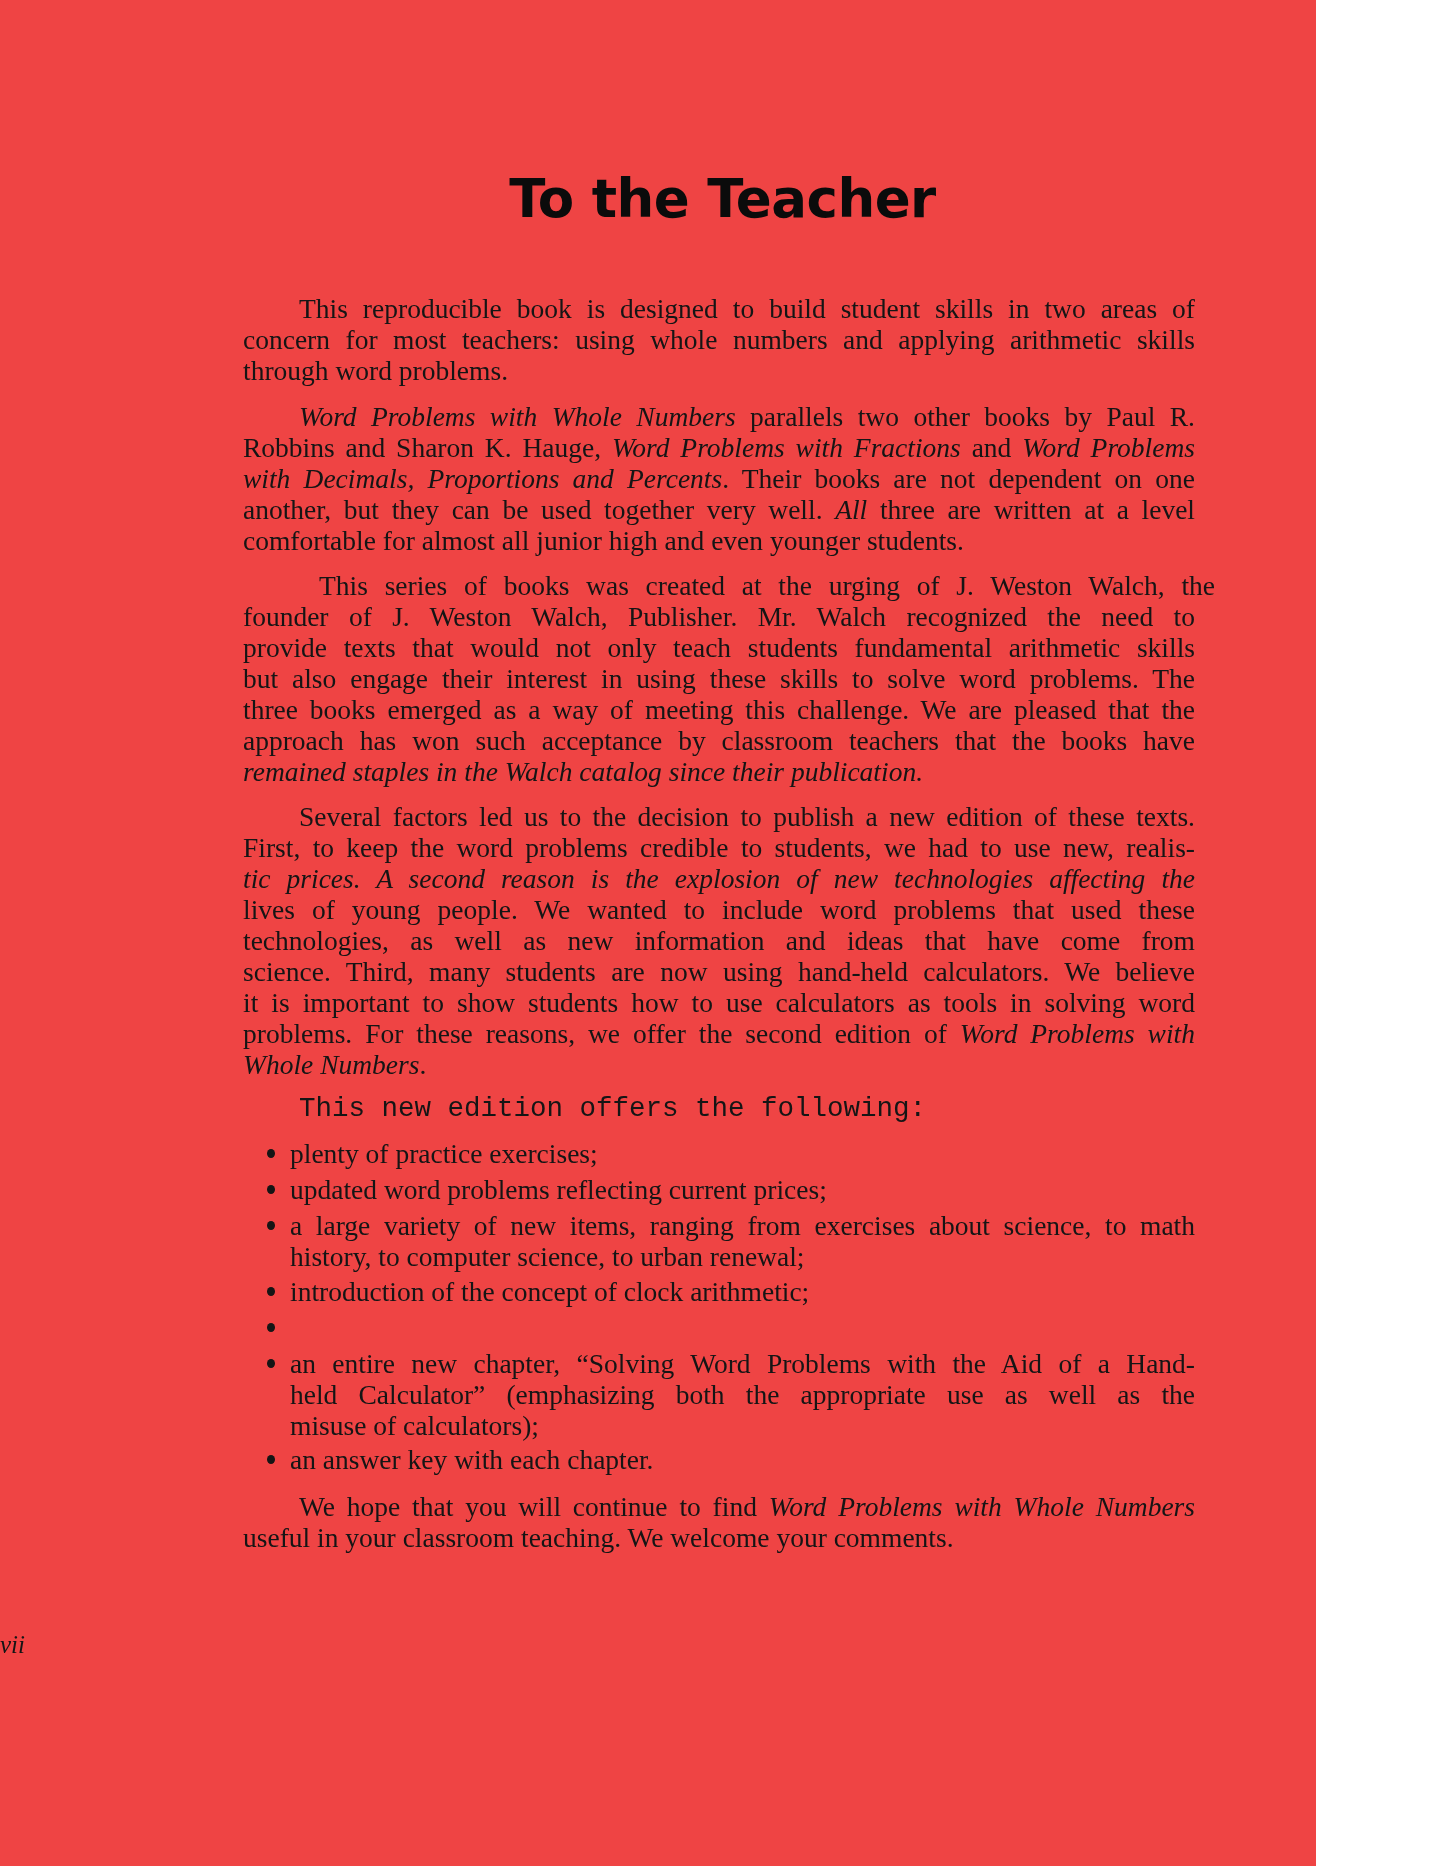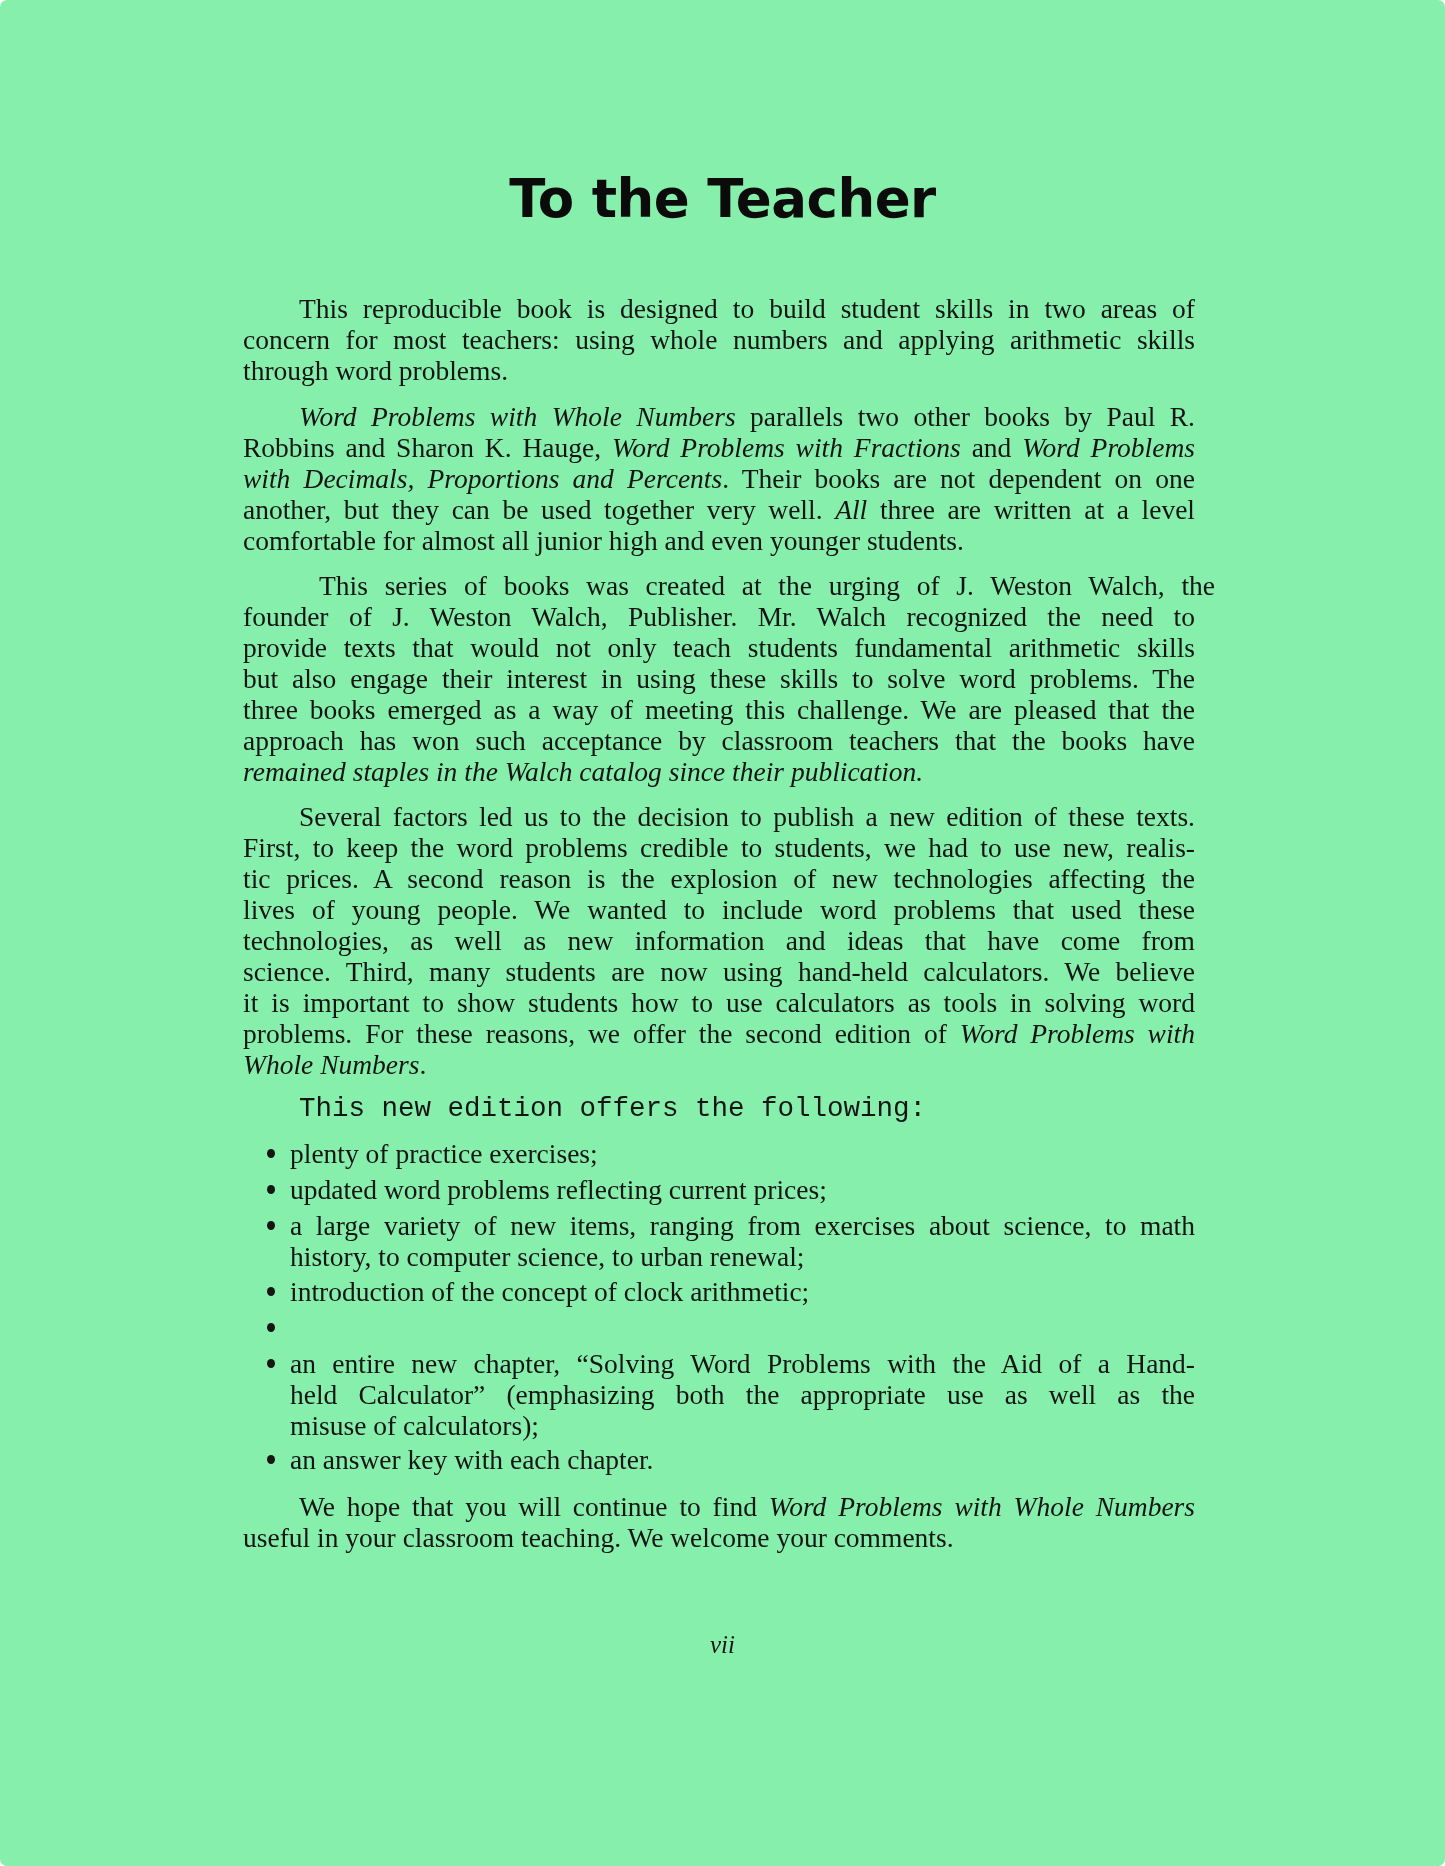--- a/index.html
+++ b/index.html
@@ -1,17 +1,17 @@
 <!DOCTYPE html>
 <html><head>
   <meta charset="utf-8">
   <style>
     html, body { margin: 0; padding: 0; background: #ffffff; }
     body { width: 1445px; height: 1866px; position: relative; overflow: hidden; color: #111111; }
-    .page { position: absolute; left: 0; top: 0; width: 1445px; height: 1866px; background: #86efac; border-radius: 7px; }
+    .page { position: absolute; left: 0; top: 0; width: 1316px; height: 1866px; background: #ef4444; }
     .title {
       position: absolute; left: 0; width: 1445px; top: 164px;
       text-align: center;
       font-family: "DejaVu Sans", "Liberation Sans", sans-serif;
       font-weight: bold; font-size: 53px; line-height: 70px;
       letter-spacing: -0.5px; color: #0b0b0b; margin: 0;
     }
     .body-text {
       position: absolute; left: 243px; width: 960px; top: 0;
       font-family: "Liberation Serif", "DejaVu Serif", serif;
@@ -21,21 +21,21 @@
     .line.indent { left: 56px; }
     .line.flush { left: 0; }
     .line.justify { width: 952px; text-align: justify; text-align-last: justify; }
     .line.indent.justify { width: 896px; }
     i, .it { font-style: italic; }
     .bullet-row { position: absolute; left: 0; width: 960px; height: 31px; line-height: 31px; white-space: nowrap; }
     .bullet-dot { position: absolute; left: 24px; top: 11px; width: 8px; height: 9px; border-radius: 50%; background: #151515; }
     .bullet-text { position: absolute; left: 47px; }
     .bullet-text.justify { width: 905px; text-align: justify; text-align-last: justify; }
     .page-number {
-      position: absolute; left: 0; width: 1445px; top: 1630px; text-align: center;
+      position: absolute; left: 0; width: 1445px; top: 1630px; 
       font-family: "Liberation Serif", "DejaVu Serif", serif; font-style: italic;
       font-size: 25px; line-height: 30px; color: #151515;
     }
   </style>
 </head>
 <body>
 
 <div class="page">
   <h1 class="title">To the Teacher</h1>
 
@@ -57,21 +57,21 @@
         <div class="line flush justify" style="top: 601px;"><span>founder of J. Weston Walch, Publisher. Mr. Walch recognized the need to</span></div>
         <div class="line flush justify" style="top: 632px;"><span>provide texts that would not only teach students fundamental arithmetic skills</span></div>
         <div class="line flush justify" style="top: 663px;"><span>but also engage their interest in using these skills to solve word problems. The</span></div>
         <div class="line flush justify" style="top: 694px;"><span>three books emerged as a way of meeting this challenge. We are pleased that the</span></div>
         <div class="line flush justify" style="top: 725px;"><span>approach has won such acceptance by classroom teachers that the books have</span></div>
         <div class="line flush" style="top: 756px; font-style: italic;"><span>remained staples in the Walch catalog since their publication.</span></div>
       </div>
       <div>
         <div class="line indent justify" style="top: 801px;"><span>Several factors led us to the decision to publish a new edition of these texts.</span></div>
         <div class="line flush justify" style="top: 832px;"><span>First, to keep the word problems credible to students, we had to use new, realis-</span></div>
-        <div class="line flush justify" style="top: 863px;"><span>tic prices. A second reason is the explosion of new technologies affecting the</span></div>
+        <div class="line flush justify" style="top: 863px; font-style: italic;"><span>tic prices. A second reason is the explosion of new technologies affecting the</span></div>
         <div class="line flush justify" style="top: 894px;"><span>lives of young people. We wanted to include word problems that used these</span></div>
         <div class="line flush justify" style="top: 925px;"><span>technologies, as well as new information and ideas that have come from</span></div>
         <div class="line flush justify" style="top: 956px;"><span>science. Third, many students are now using hand-held calculators. We believe</span></div>
         <div class="line flush justify" style="top: 987px;"><span>it is important to show students how to use calculators as tools in solving word</span></div>
         <div class="line flush justify" style="top: 1018px;"><span>problems. For these reasons, we offer the second edition of </span><span class="it">Word Problems with</span></div>
         <div class="line flush" style="top: 1049px;"><span class="it">Whole Numbers</span><span>.</span></div>
       </div>
       <div>
         <div class="line indent" style="top: 1093px; font-family: Liberation Mono, monospace;"><span>This new edition offers the following:</span></div>
       </div>

